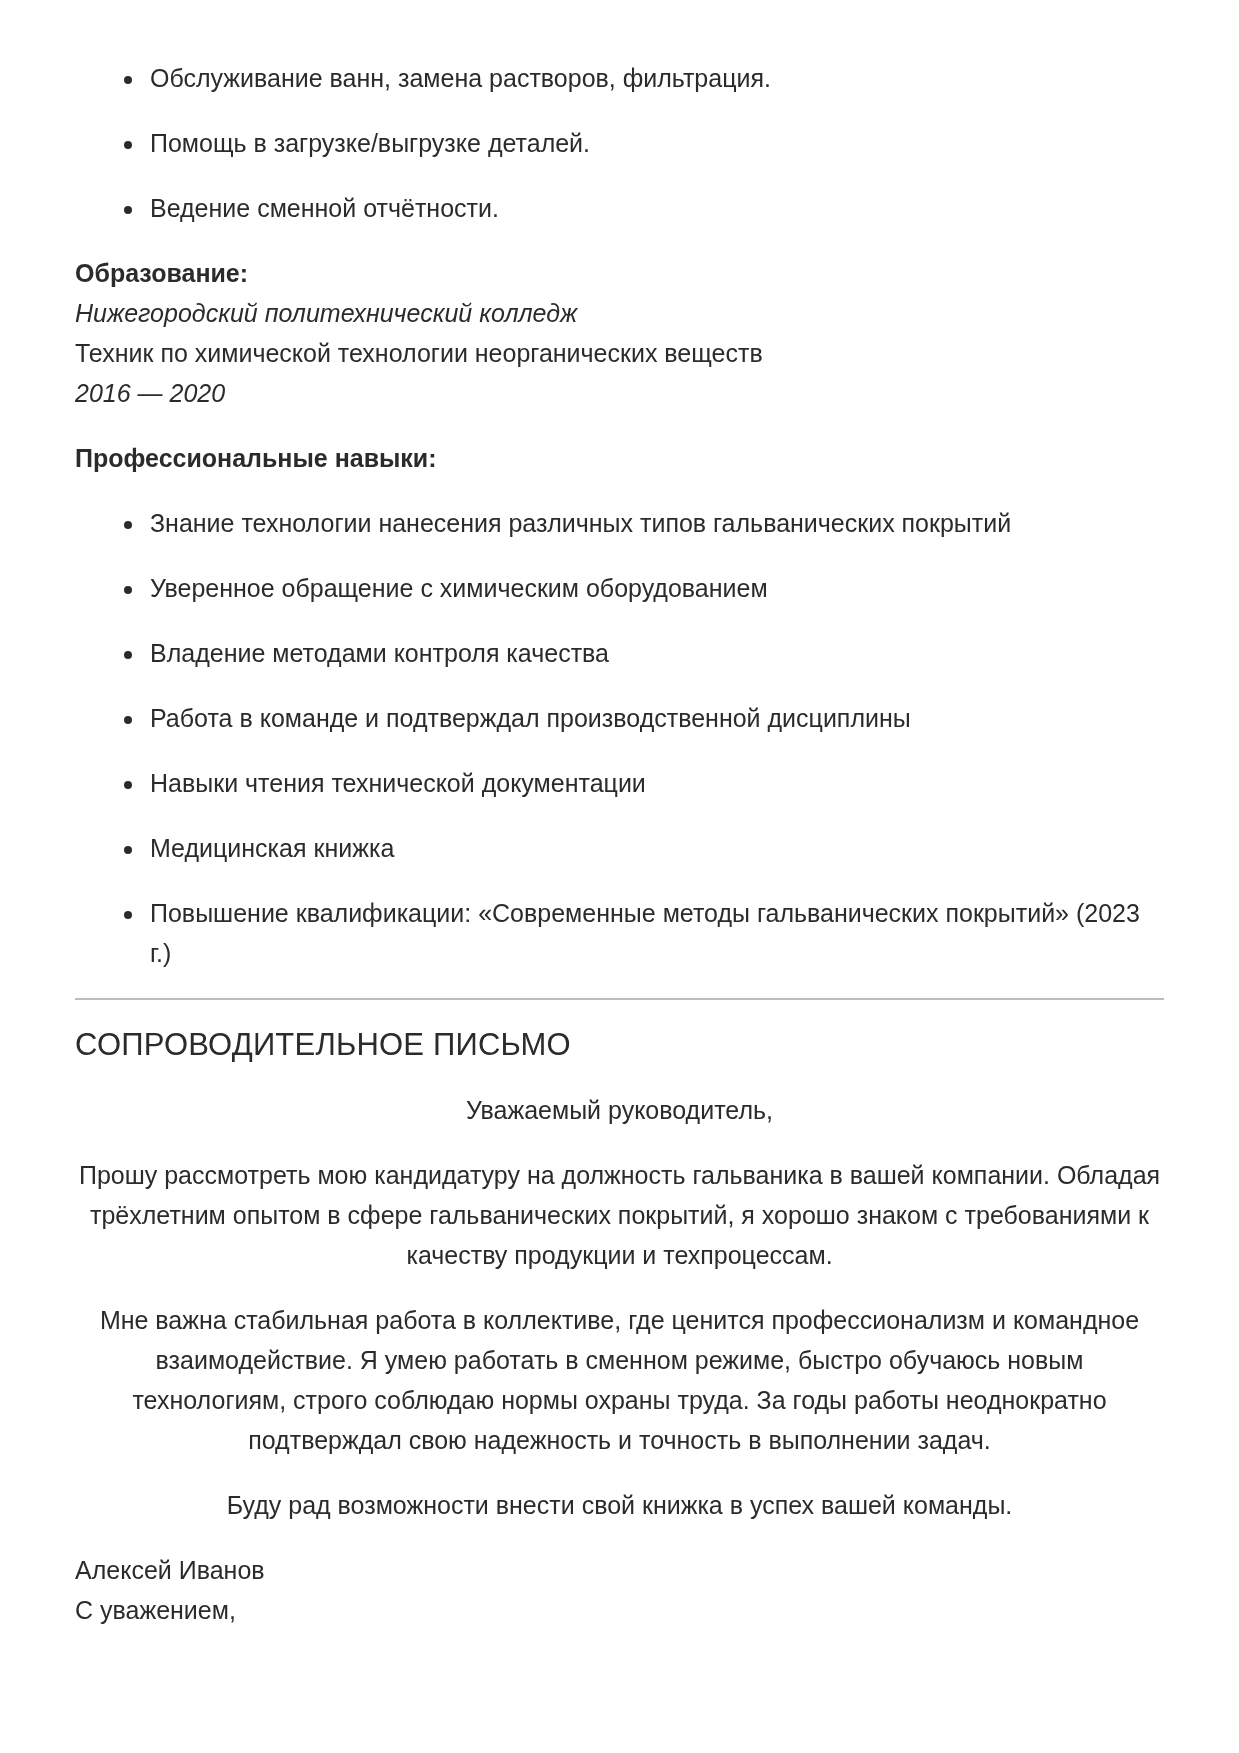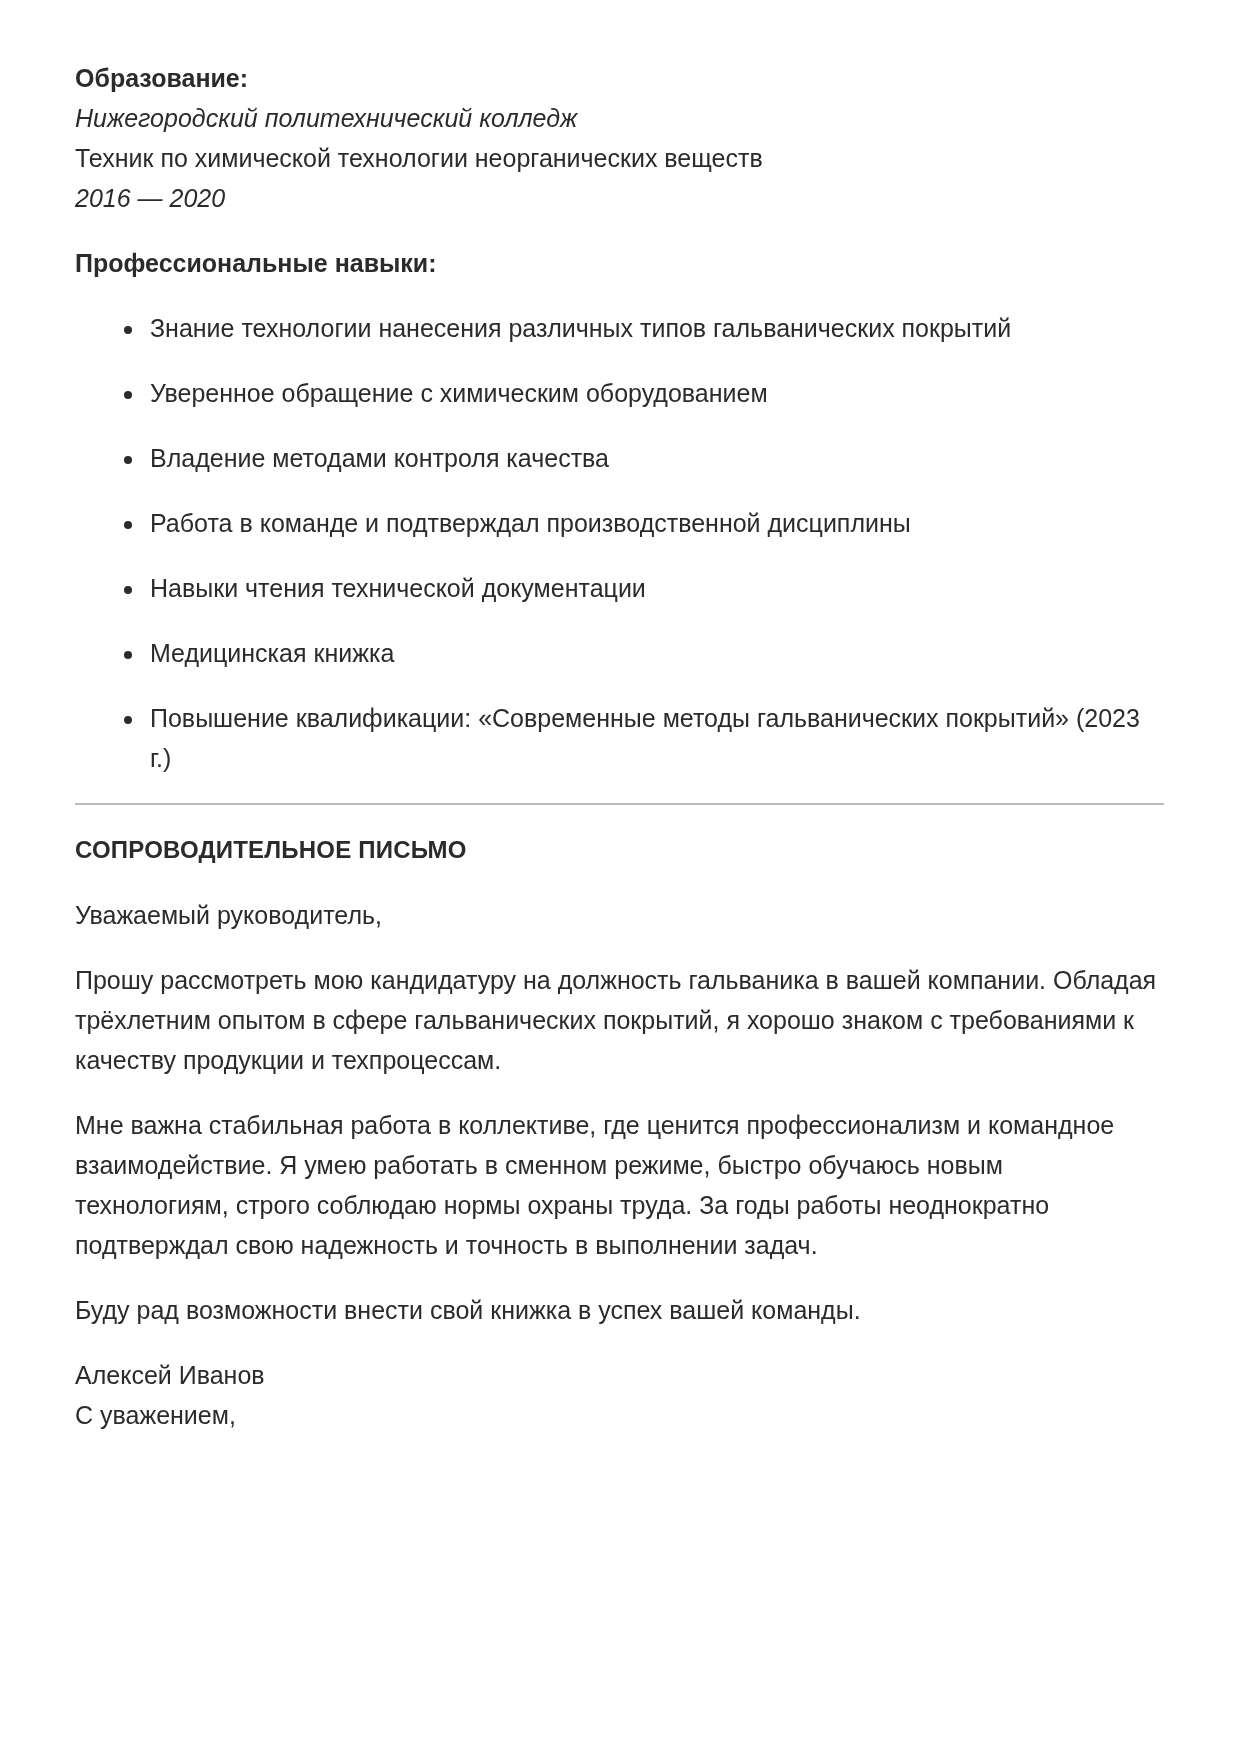--- a/index.html
+++ b/index.html
@@ -31,39 +31,45 @@
   ul.bullets li {
     margin: 25px 0;
     padding-left: 4px;
   }
   .block { margin: 25px 0; }
   .bold { font-weight: bold; }
   .italic { font-style: italic; }
   .para {
     margin: 25px 0;
     white-space: pre-line;
+    text-align: center;
   }
   .divider {
     border: none;
     height: 2px;
     background: #bcbcbc;
     margin: 25px 0;
   }
   .letter-heading {
-    font-size: 24px;
-    font-weight: bold;
+    font-size: 31px;
+    font-weight: normal;
     margin: 25px 0;
     letter-spacing: 0.2px;
   }
 </style>
 </head>
 <body>
 
 <main class="page">
 
+  <ul class="bullets">
+      <li>Обслуживание ванн, замена растворов, фильтрация.</li>
+      <li>Помощь в загрузке/выгрузке деталей.</li>
+      <li>Ведение сменной отчётности.</li>
+    </ul>
 
   <div class="block">
     <div class="bold">Образование:</div>
     <div class="italic">Нижегородский политехнический колледж</div>
     <div>Техник по химической технологии неорганических веществ</div>
     <div class="italic">2016 — 2020</div>
   </div>
 
   <div class="block bold">Профессиональные навыки:</div>
 

